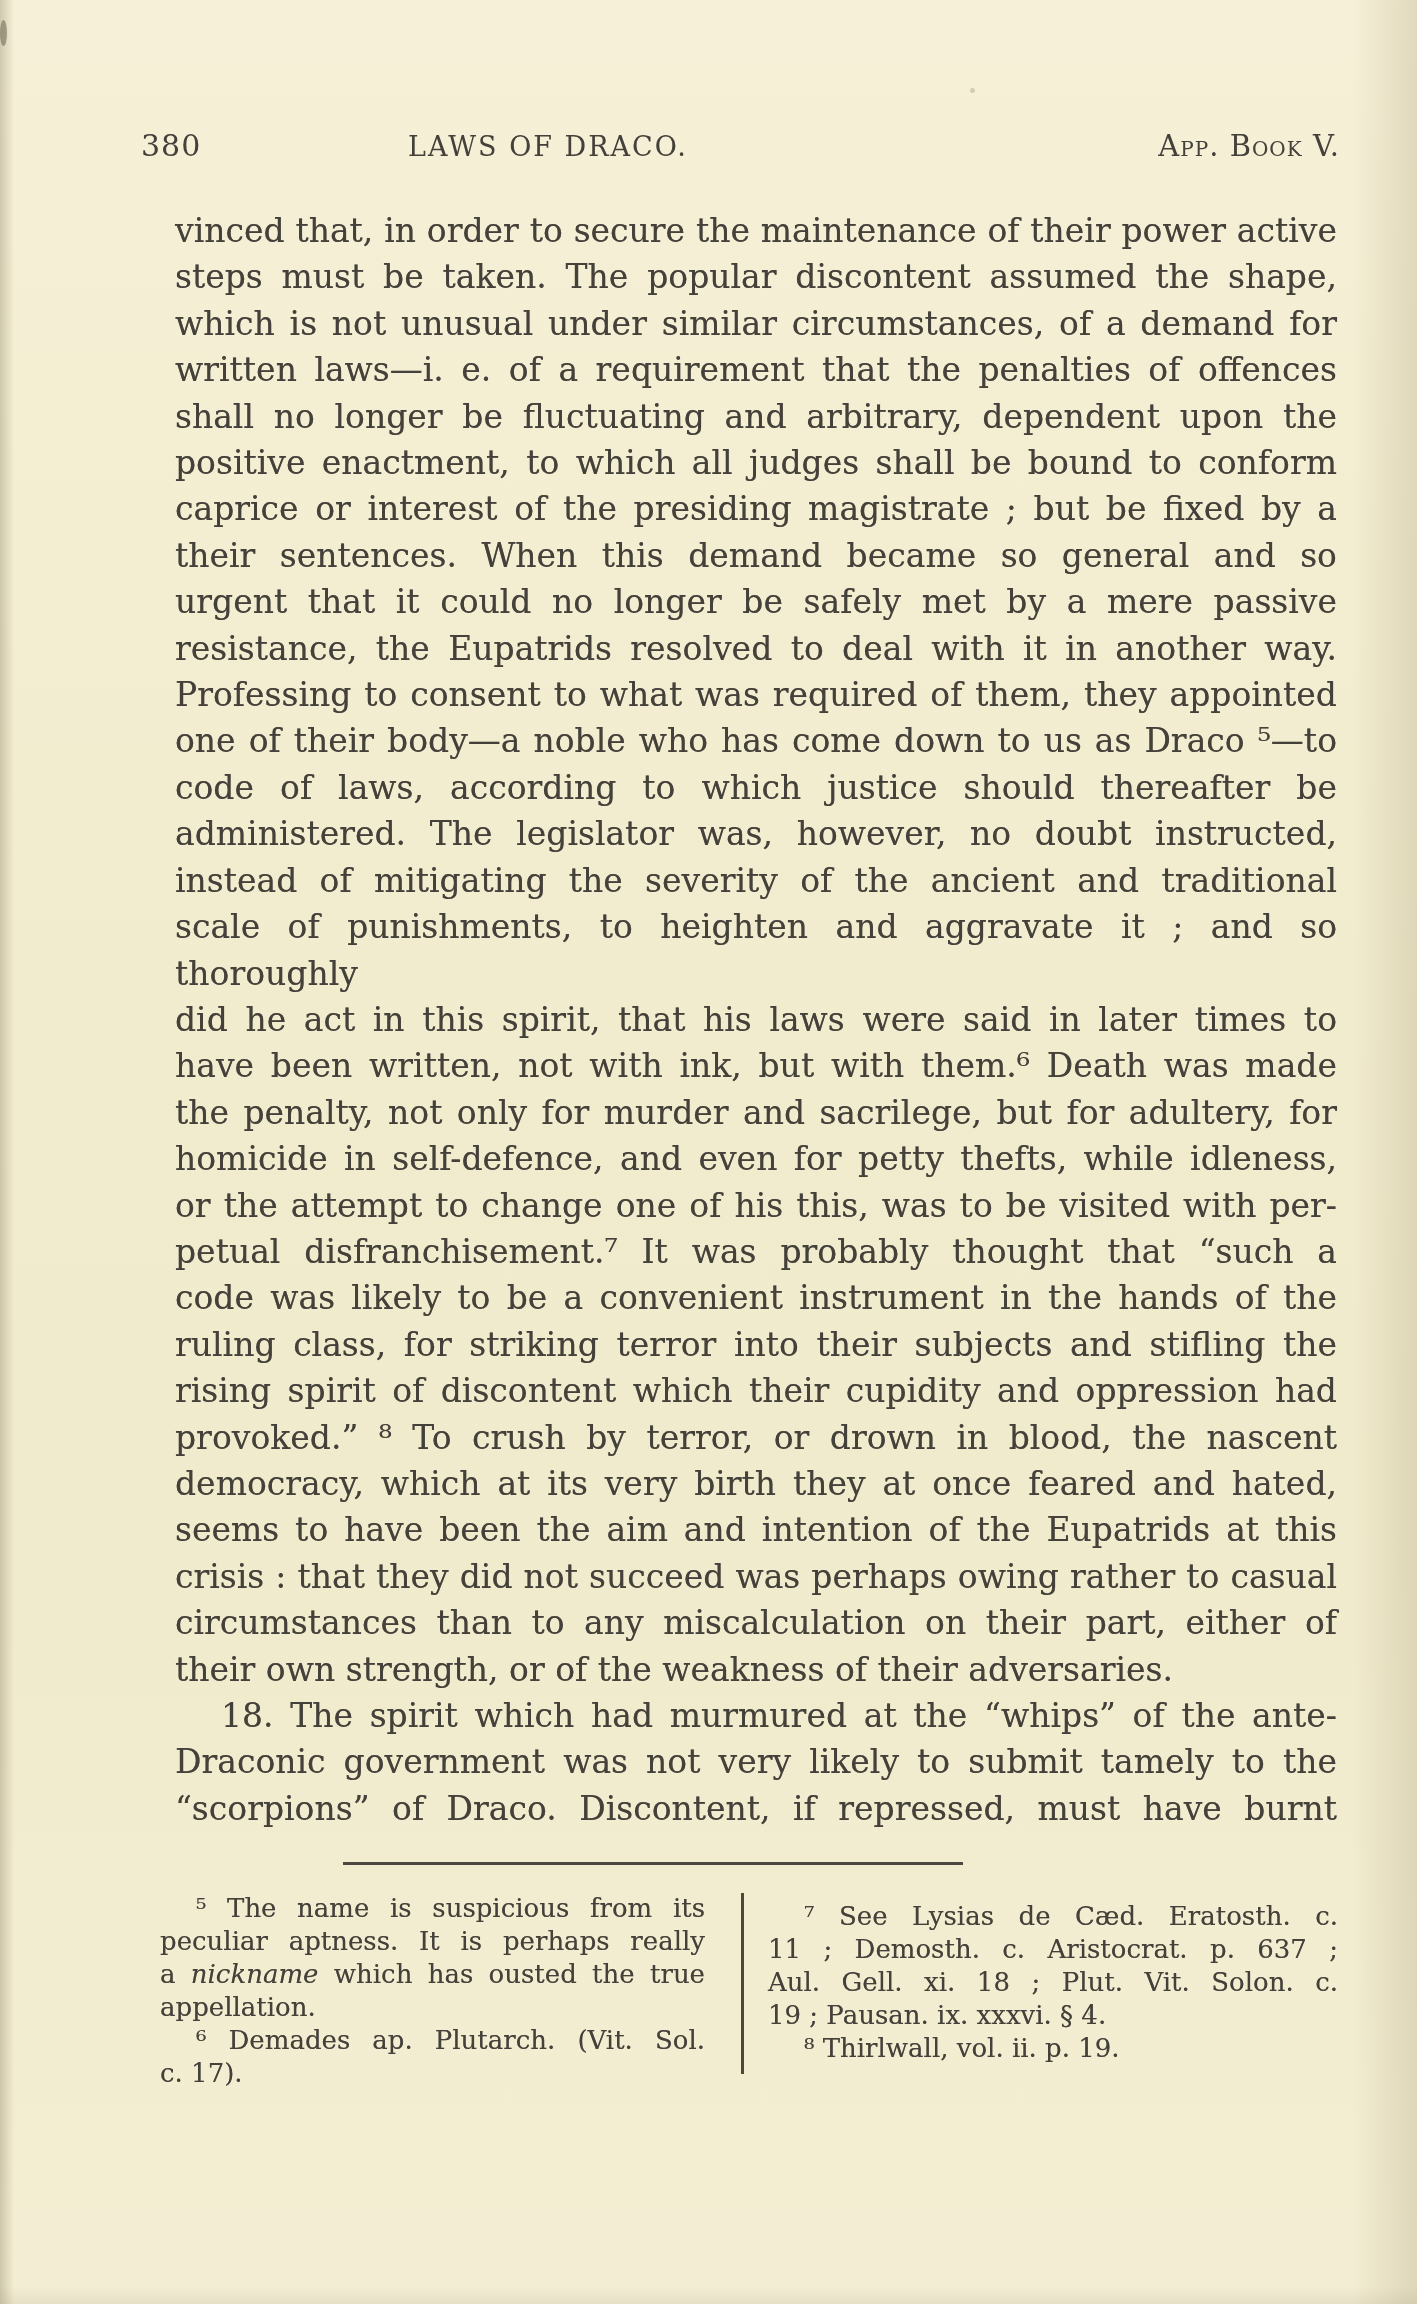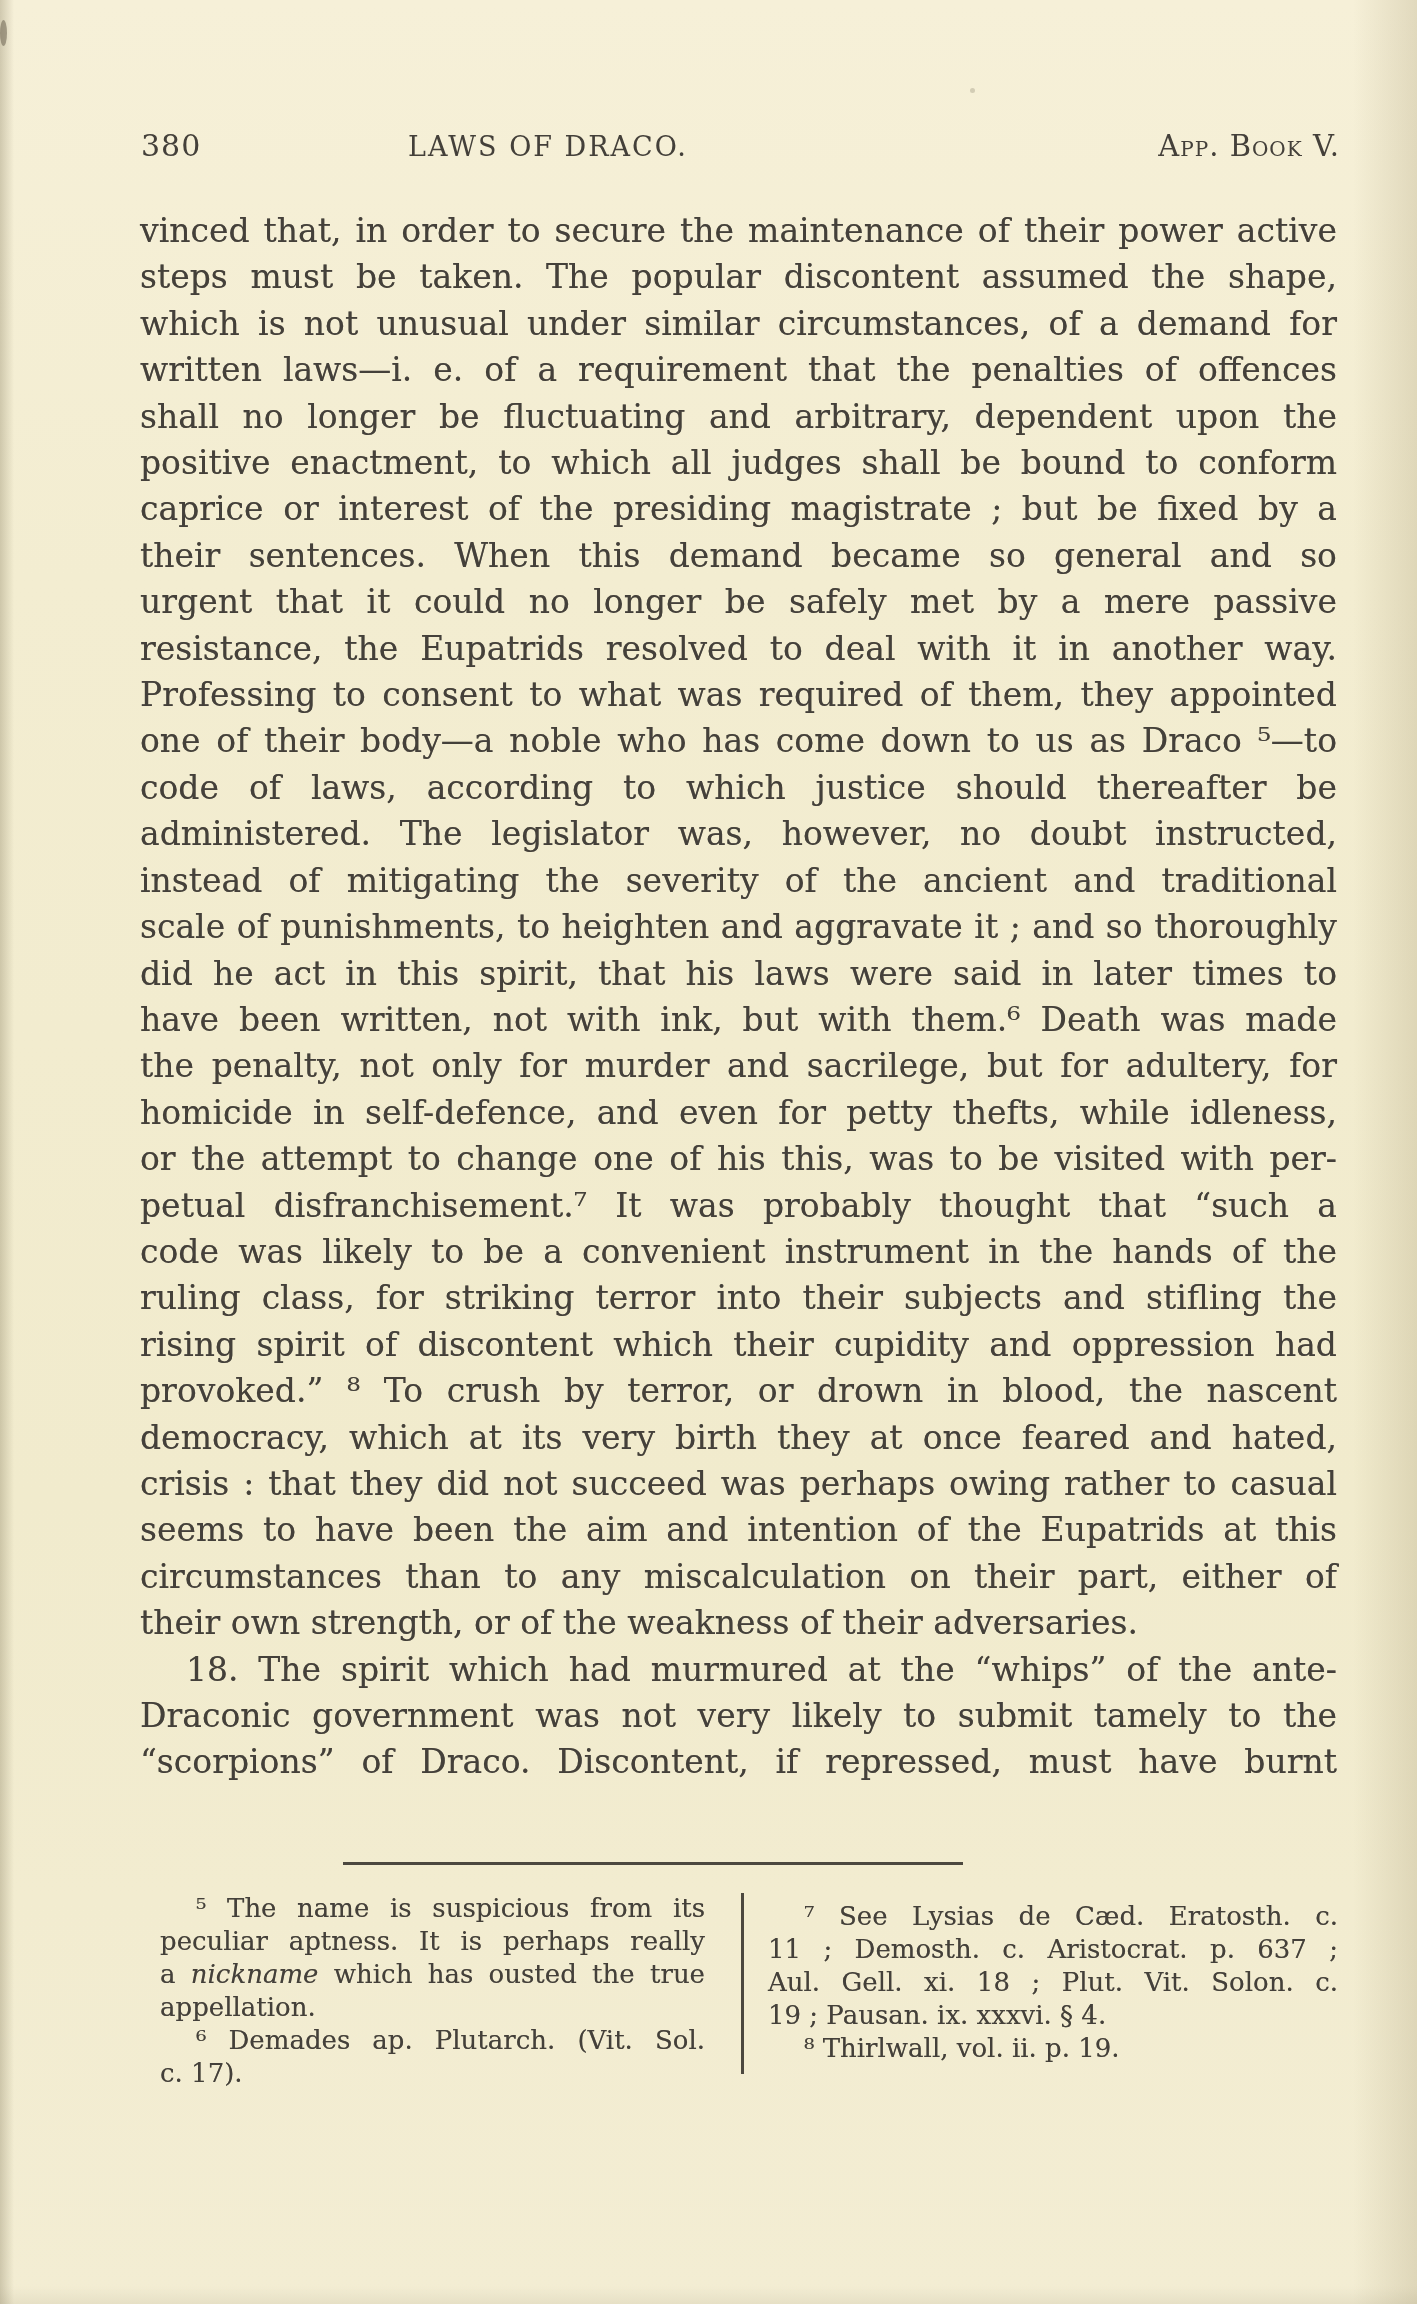--- a/index.html
+++ b/index.html
@@ -27,21 +27,21 @@
   
   .page-number   { position:absolute; left:141px; top:128px; font-size:30px; letter-spacing:1px; }
   .running-title { position:absolute; left:408px; top:131px; font-size:27px; letter-spacing:2px; }
   .running-section { position:absolute; left:1040px; width:300px; top:129px; font-size:29px;
     text-align:right; font-variant:small-caps; letter-spacing:1px; }
 
   
   .body-block { position:absolute; left:140px; top:208px; width:1197px;
     font-size:33px; line-height:46.4px;
     text-shadow:0 0 .6px rgba(60,55,45,.5); }
-  .line { text-align:justify; }
+  .line { text-align:justify;margin-left:35px; }
   .line.j { text-align-last:justify; }
   .line.noj { text-align:left; text-align-last:auto; }
   .line.indent { padding-left:46px; }
 
   
   .fn-rule  { position:absolute; left:343px; top:1862px; width:620px; height:3px; background:#4c483f; }
   .fn-vrule { position:absolute; left:741px; top:1893px; width:3px; height:181px; background:#4c483f; }
   .fn-col { position:absolute; top:1892px; font-size:26px; line-height:33px;
     text-shadow:0 0 .5px rgba(60,55,45,.5); }
   .fn-left  { left:160px; width:545px; }
@@ -119,23 +119,23 @@
         <div class="line j">code was likely to be a convenient instrument in the hands of the</div>
 
         <div class="line j">ruling class, for striking terror into their subjects and stifling the</div>
 
         <div class="line j">rising spirit of discontent which their cupidity and oppression had</div>
 
         <div class="line j">provoked.” ⁸  To crush by terror, or drown in blood, the nascent</div>
 
         <div class="line j">democracy, which at its very birth they at once feared and hated,</div>
 
+        <div class="line j">seems to have been the aim and intention of the Eupatrids at this</div>
+
         <div class="line j">crisis : that they did not succeed was perhaps owing rather to casual</div>
-
-        <div class="line j">seems to have been the aim and intention of the Eupatrids at this</div>
 
         <div class="line j">circumstances than to any miscalculation on their part, either of</div>
       </div>
     <div class="line noj">their own strength, or of the weakness of their adversaries.</div>
     <div class="line j indent">18. The spirit which had murmured at the “whips” of the ante-</div>
     <div class="line j">Draconic government was not very likely to submit tamely to the</div>
     <div class="line j">“scorpions” of Draco.  Discontent, if repressed, must have burnt</div>
   </div>
 
   <div class="fn-rule"></div>

